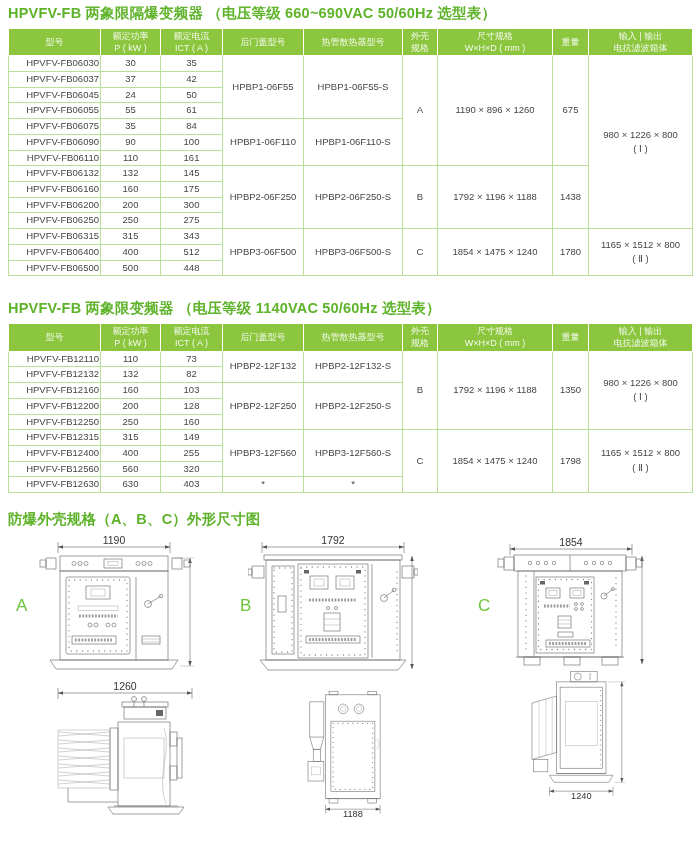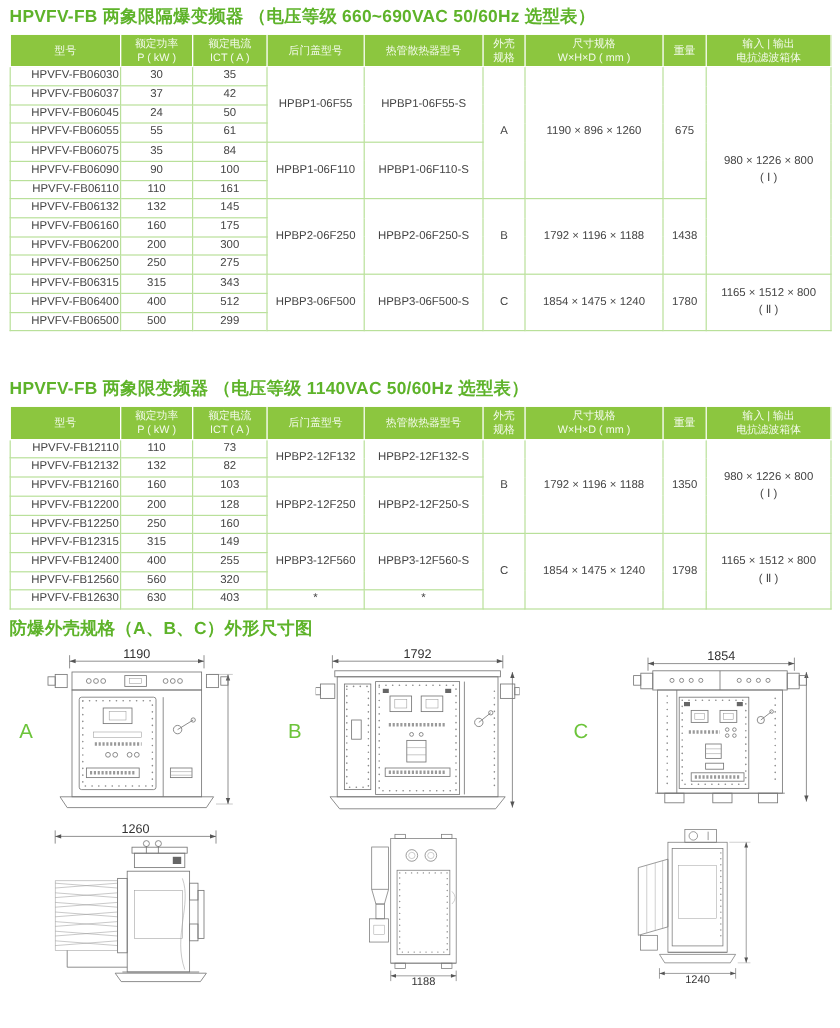--- a/index.html
+++ b/index.html
@@ -5,22 +5,22 @@
   * { margin:0; padding:0; box-sizing:border-box; }
   html,body { background:#fff; }
   .page {
     position:relative; width:700px; height:857px; overflow:hidden;
     background:#ffffff; font-family:"Liberation Sans","DejaVu Sans",sans-serif;border-radius:29px;
   }
   h1.sec-title {
     margin:4px 0 5px 8px; font-size:14.5px; font-weight:bold; color:#5eb32a;
     letter-spacing:0.2px;
   }
-  h1.sec-title.gap1 { margin-top:38px; }
-  h1.sec-title.gap2 { margin-top:6px; }
+  h1.sec-title.gap1 { margin-top:23px; }
+  h1.sec-title.gap2 { margin-top:17px; }
   table.spec {
     border-collapse:collapse; table-layout:fixed; margin-left:8px; width:684px;
   }
   table.spec th {
     background:#8cc63f; color:#f3faeb; font-weight:normal; font-size:9px;
     line-height:1.35; border:1px solid #ffffff; height:27px; padding:1px 0;
     text-align:center;
   }
   table.spec td {
     border:1px solid #b9e09a; font-size:9.5px; color:#454545; text-align:center;
@@ -154,21 +154,21 @@
           <td rowspan="3">1165 × 1512 × 800<br>( Ⅱ )</td>
         </tr>
         <tr>
           <td>HPVFV-FB06400</td>
           <td>400</td>
           <td>512</td>
         </tr>
         <tr>
           <td>HPVFV-FB06500</td>
           <td>500</td>
-          <td>299</td>
+          <td>448</td>
         </tr>
       </tbody>
     </table>
 
   <h1 class="sec-title gap1">HPVFV-FB 两象限变频器 （电压等级 1140VAC 50/60Hz 选型表）</h1>
   <table class="spec">
       <colgroup>
         <col style="width: 92px;">
         <col style="width: 60px;">
         <col style="width: 62px;">
@@ -308,21 +308,21 @@
           <rect class="ln" x="108" y="100" width="18" height="8"></rect>
             <line class="thin" x1="108" y1="103" x2="126" y2="103"></line>
             <line class="thin" x1="108" y1="106" x2="126" y2="106"></line>
           <path class="ln" d="M16 124 H144 L138 133 H22 Z"></path>
         </g>
         <text class="dimtxt" x="80" y="8" text-anchor="middle">1190</text>
       </svg>
     </div>
 
     <span class="fig-label" style="left:240px;top:62px">B</span>
-    <div class="fig" style="left:263px;top:2px">
+    <div class="fig" style="left:248px;top:2px">
       <svg width="170" height="140" viewBox="0 0 170 140">
         <g>
           <line class="dim" x1="14" y1="11" x2="156" y2="11"></line>
           <path class="arr" d="M14 11 l5 -1.8 v3.6 z"></path>
             <path class="arr" d="M156 11 l-5 -1.8 v3.6 z"></path>
           <line class="dim" x1="14" y1="6" x2="14" y2="17"></line>
             <line class="dim" x1="156" y1="6" x2="156" y2="17"></line>
           <line class="dim" x1="164" y1="20" x2="164" y2="133"></line>
           <path class="arr" d="M164 20 l-1.8 5 h3.6 z"></path>
             <path class="arr" d="M164 133 l-1.8 -5 h3.6 z"></path>
@@ -356,21 +356,21 @@
             <line class="ln" x1="136" y1="62" x2="146" y2="54"></line>
             <circle class="ln" cx="146" cy="54" r="1.8"></circle>
           <line class="bolts" x1="149" y1="36" x2="149" y2="116"></line>
           <path class="ln" d="M12 124 H158 L150 134 H20 Z"></path>
         </g>
         <text class="dimtxt" x="85" y="8" text-anchor="middle">1792</text>
       </svg>
     </div>
 
     <span class="fig-label" style="left:478px;top:62px">C</span>
-    <div class="fig" style="left:522px;top:4px">
+    <div class="fig" style="left:492px;top:4px">
       <svg width="155" height="135" viewBox="0 0 155 135">
         <g>
           <line class="dim" x1="18" y1="11" x2="140" y2="11"></line>
           <path class="arr" d="M18 11 l5 -1.8 v3.6 z"></path>
             <path class="arr" d="M140 11 l-5 -1.8 v3.6 z"></path>
           <line class="dim" x1="18" y1="6" x2="18" y2="17"></line>
             <line class="dim" x1="140" y1="6" x2="140" y2="17"></line>
           <line class="dim" x1="150" y1="18" x2="150" y2="126"></line>
           <path class="arr" d="M150 18 l-1.8 5 h3.6 z"></path>
             <path class="arr" d="M150 126 l-1.8 -5 h3.6 z"></path>
@@ -416,21 +416,21 @@
           <line class="bolts" x1="124" y1="40" x2="124" y2="112"></line>
           <line class="ln" x1="24" y1="119" x2="132" y2="119"></line>
           <rect class="ln" x="32" y="119" width="16" height="8"></rect>
             <rect class="ln" x="72" y="119" width="16" height="8"></rect>
             <rect class="ln" x="110" y="119" width="16" height="8"></rect>
         </g>
         <text class="dimtxt" x="79" y="8" text-anchor="middle">1854</text>
       </svg>
     </div>
 
-    <div class="fig" style="left:32px;top:146px">
+    <div class="fig" style="left:44px;top:146px">
       <svg width="165" height="138" viewBox="0 0 165 138">
         <g>
           <line class="dim" x1="14" y1="13" x2="148" y2="13"></line>
           <path class="arr" d="M14 13 l5 -1.8 v3.6 z"></path>
             <path class="arr" d="M148 13 l-5 -1.8 v3.6 z"></path>
           <line class="dim" x1="14" y1="8" x2="14" y2="19"></line>
             <line class="dim" x1="148" y1="8" x2="148" y2="19"></line>
           <rect class="thin" x="14" y="50" width="52" height="58"></rect>
           <line class="thin" x1="14" y1="56" x2="66" y2="52"></line>
             <line class="thin" x1="14" y1="52" x2="66" y2="56"></line>
@@ -493,21 +493,21 @@
           <line class="dim" x1="26" y1="140" x2="88" y2="140"></line>
           <path class="arr" d="M26 140 l5 -1.8 v3.6 z"></path>
             <path class="arr" d="M88 140 l-5 -1.8 v3.6 z"></path>
           <line class="dim" x1="26" y1="135" x2="26" y2="145"></line>
             <line class="dim" x1="88" y1="135" x2="88" y2="145"></line>
         </g>
         <text class="dimtxt" x="57" y="149" text-anchor="middle">1188</text>
       </svg>
     </div>
 
-    <div class="fig" style="left:512px;top:148px">
+    <div class="fig" style="left:512px;top:132px">
       <svg width="128" height="134" viewBox="0 0 128 152">
         <g>
           <rect class="ln" x="58" y="6" width="30" height="12"></rect>
           <circle class="ln" cx="66" cy="12" r="4"></circle>
             <line class="ln" x1="80" y1="8" x2="80" y2="16"></line>
           <rect class="ln" x="42" y="18" width="56" height="104"></rect>
           <rect class="ln" x="46" y="24" width="48" height="92"></rect>
           <line class="bolts" x1="92" y1="28" x2="92" y2="112"></line>
           <rect class="thin" x="52" y="40" width="36" height="50"></rect>
           <path class="ln" d="M14 42 L42 34 L42 98 L14 106 Z"></path>

